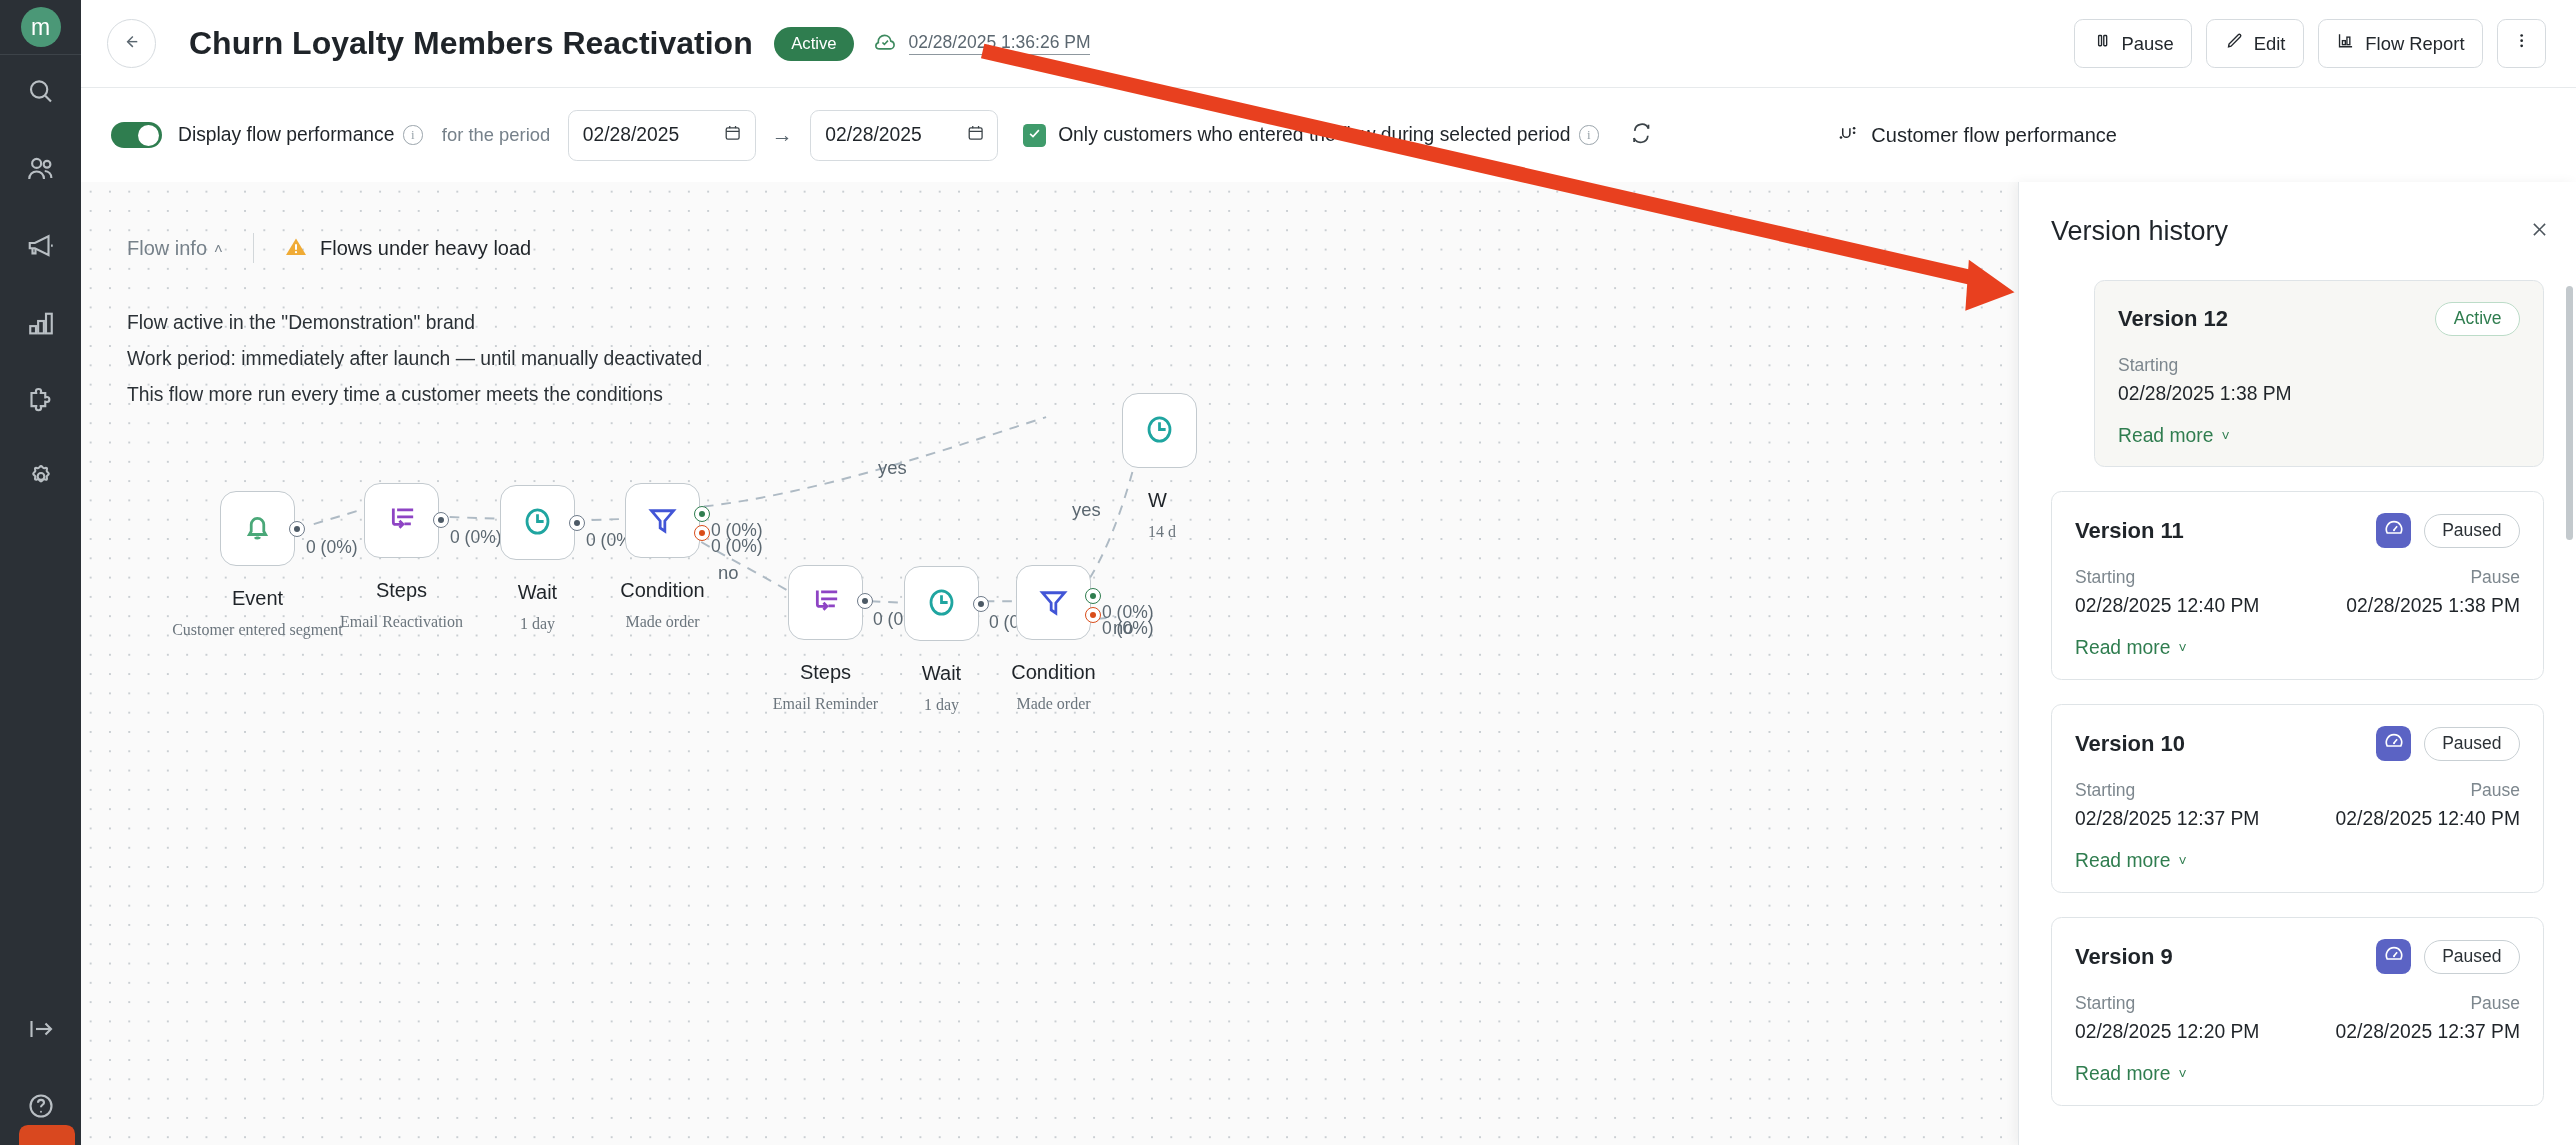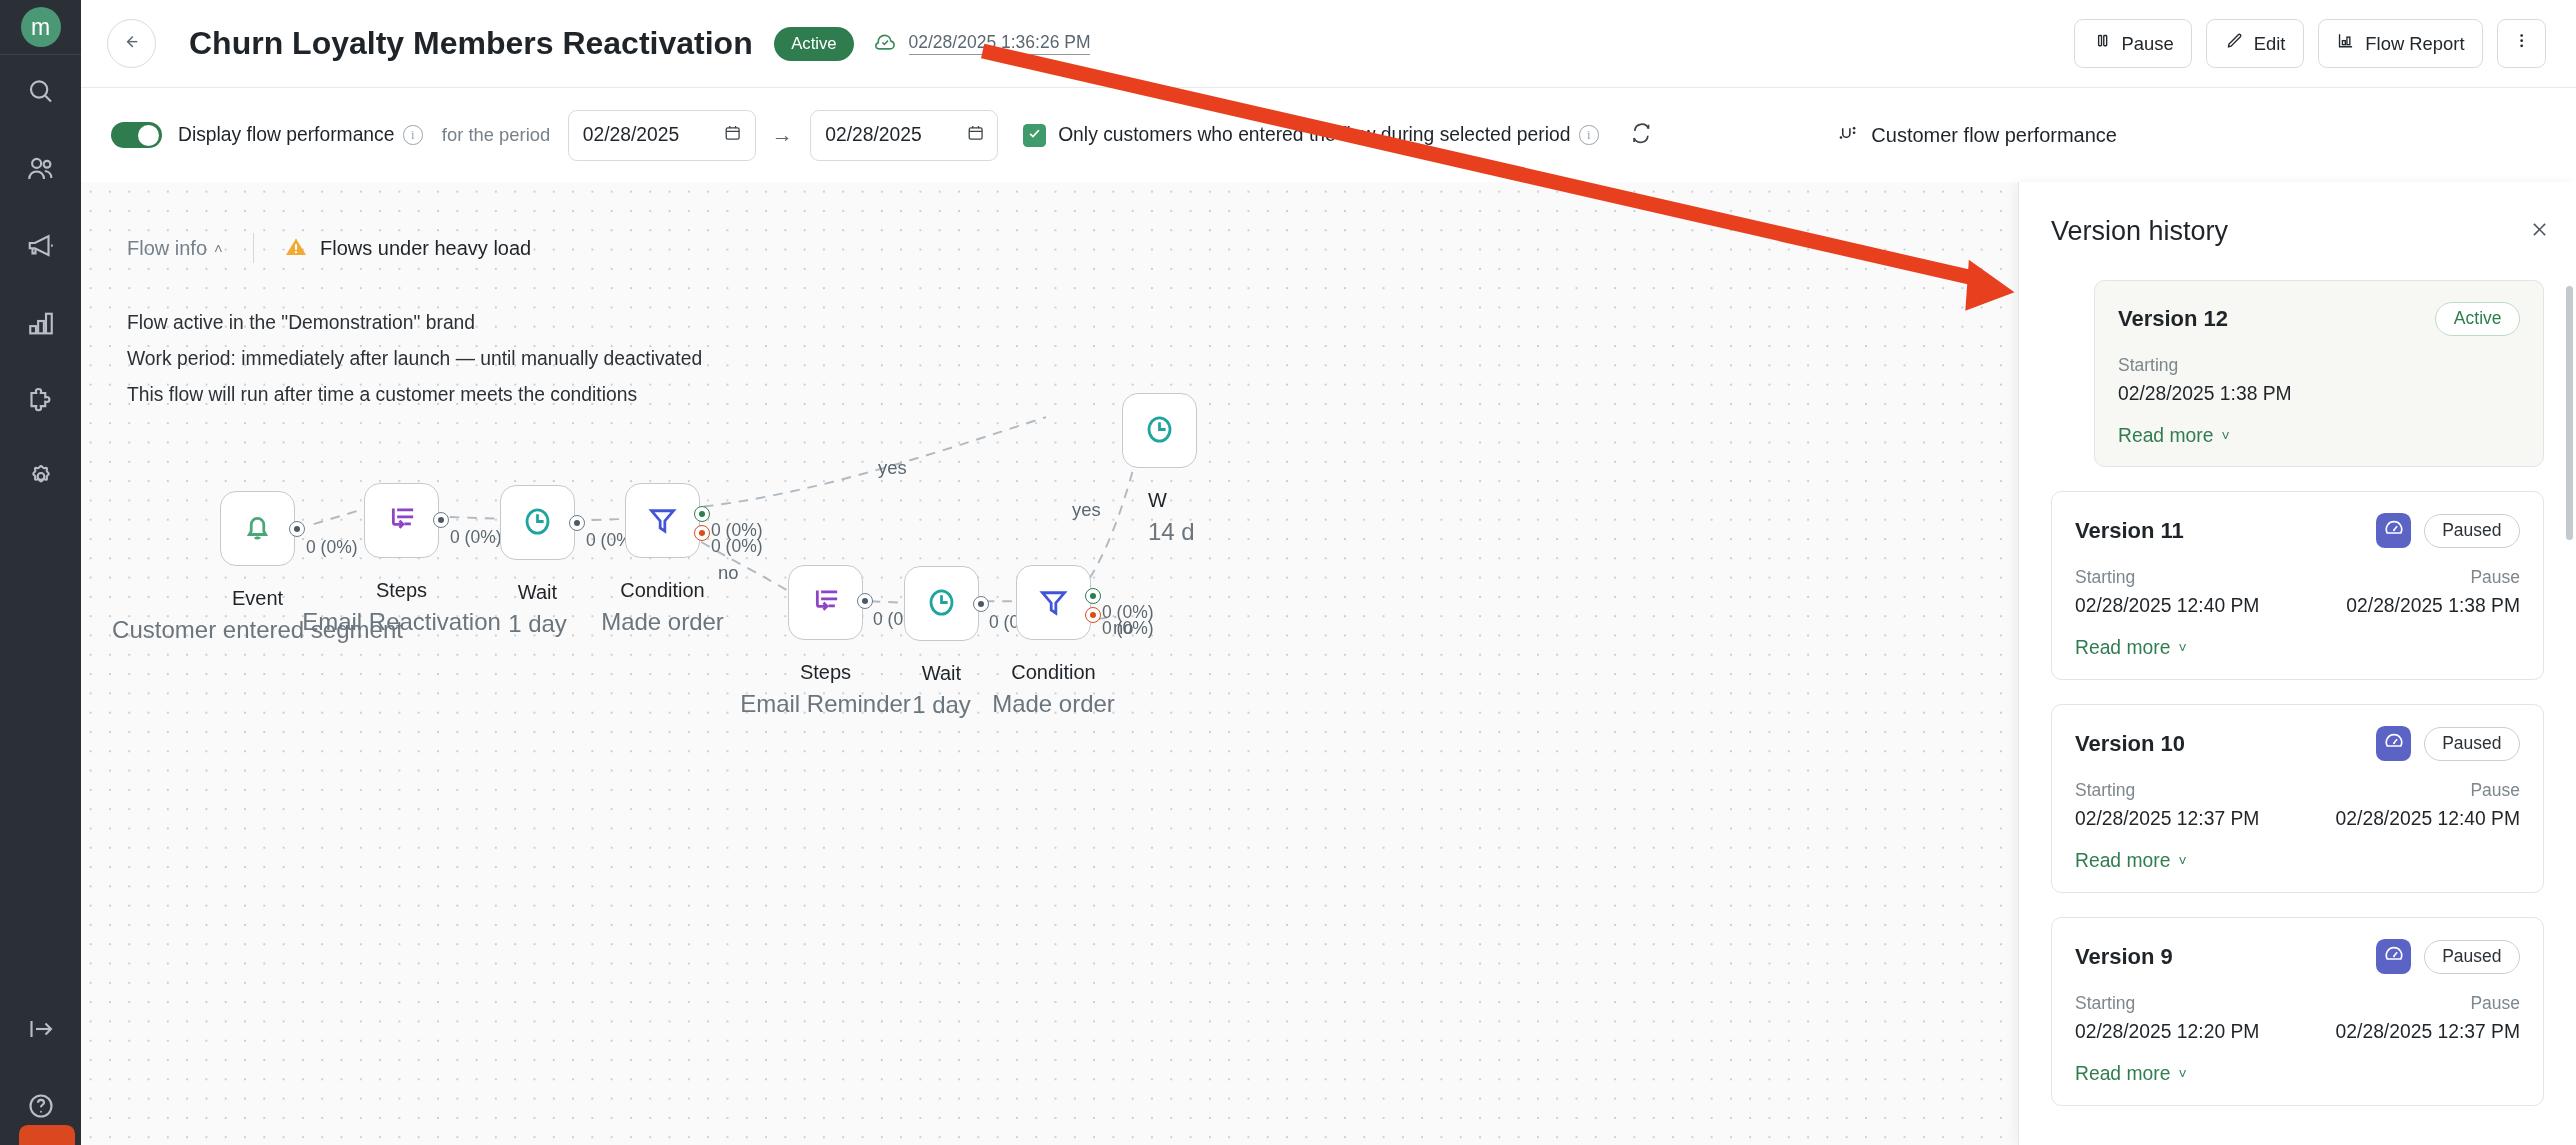--- a/index.html
+++ b/index.html
@@ -146,21 +146,21 @@
     width: 75px; height: 75px; border-radius: 16px;
     background: #fff; border: 0.9px solid #c3cacf;
     display: flex; align-items: center; justify-content: center;
   }
   .node-box svg { width: 35px; height: 35px; fill: none; stroke-width: 1.9; }
   .node-caption {
     position: absolute; left: 50%; transform: translateX(-50%);
     top: 91px; text-align: center; white-space: nowrap;
   }
   .node-caption .t1 { font-size: 20px; color: #1f2429; line-height: 32px; }
-  .node-caption .t2 { font-size: 24px; color: #6b757d; line-height: 32px; }
+  .node-caption .t2 { font-size: 16px; color: #6b757d; line-height: 32px; font-family: Liberation Serif, serif; }
   .port {
     position: absolute; width: 16px; height: 16px; border-radius: 50%;
     background: #fff; border: 1.9px solid #6f7b8a;
     display: flex; align-items: center; justify-content: center;
   }
   .port::after { content:""; width: 6.1px; height: 6.1px; border-radius: 50%; background: #4d5a66; }
   .port.green { border-color: #2f7d4f; }
   .port.green::after { background: #2f7d4f; }
   .port.red { border-color: #d94d1a; }
   .port.red::after { background: #d94d1a; }
@@ -450,21 +450,21 @@
               <circle cx="12" cy="17.2" r="1.1" style="fill:#fff;stroke:none"></circle>
             </svg>
         </span>
         <span id="warn-text">Flows under heavy load</span>
       </div>
     </div>
 
     <div id="fi-lines">
       <div>Flow active in the "Demonstration" brand</div>
       <div>Work period: immediately after launch — until manually deactivated</div>
-      <div>This flow will run after time a customer meets the conditions</div>
+      <div>This flow more run every time a customer meets the conditions</div>
     </div>
 
     <svg id="flow-edges" style="position:absolute;left:0;top:0;width:2495px;height:963px" viewBox="0 0 2844 1098" width="2495" height="963">
       <g stroke="#aebac4" stroke-width="2.2" fill="none" stroke-dasharray="11 9">
         <path d="M265 390 L325 372"></path>
         <path d="M420 382 L480 384"></path>
         <path d="M562 386 L624 384"></path>
         <path d="M690 372 C 830 360, 1000 300, 1100 268"></path>
         <path d="M690 400 C 720 420, 780 450, 812 470"></path>
         <path d="M900 478 L944 480"></path>

